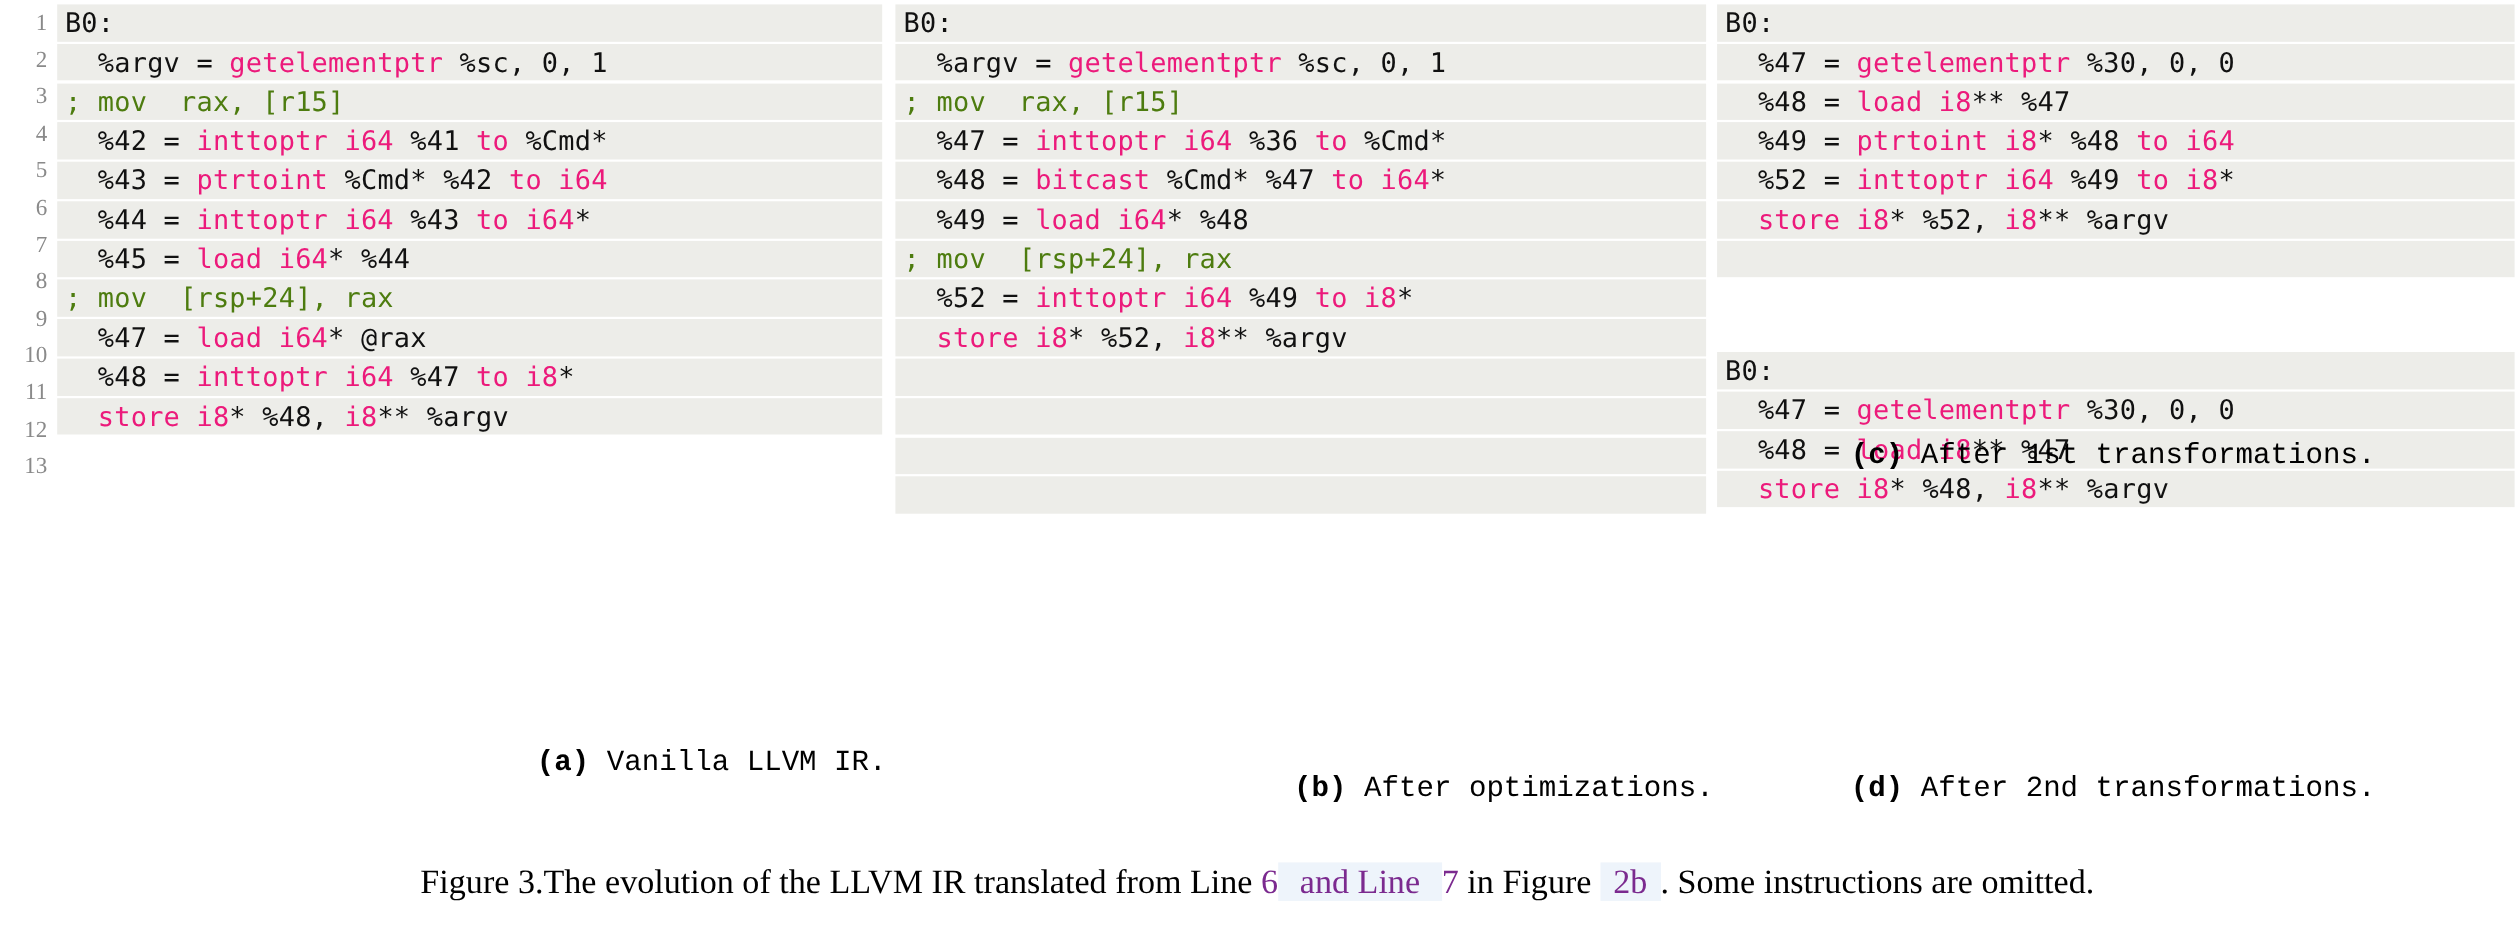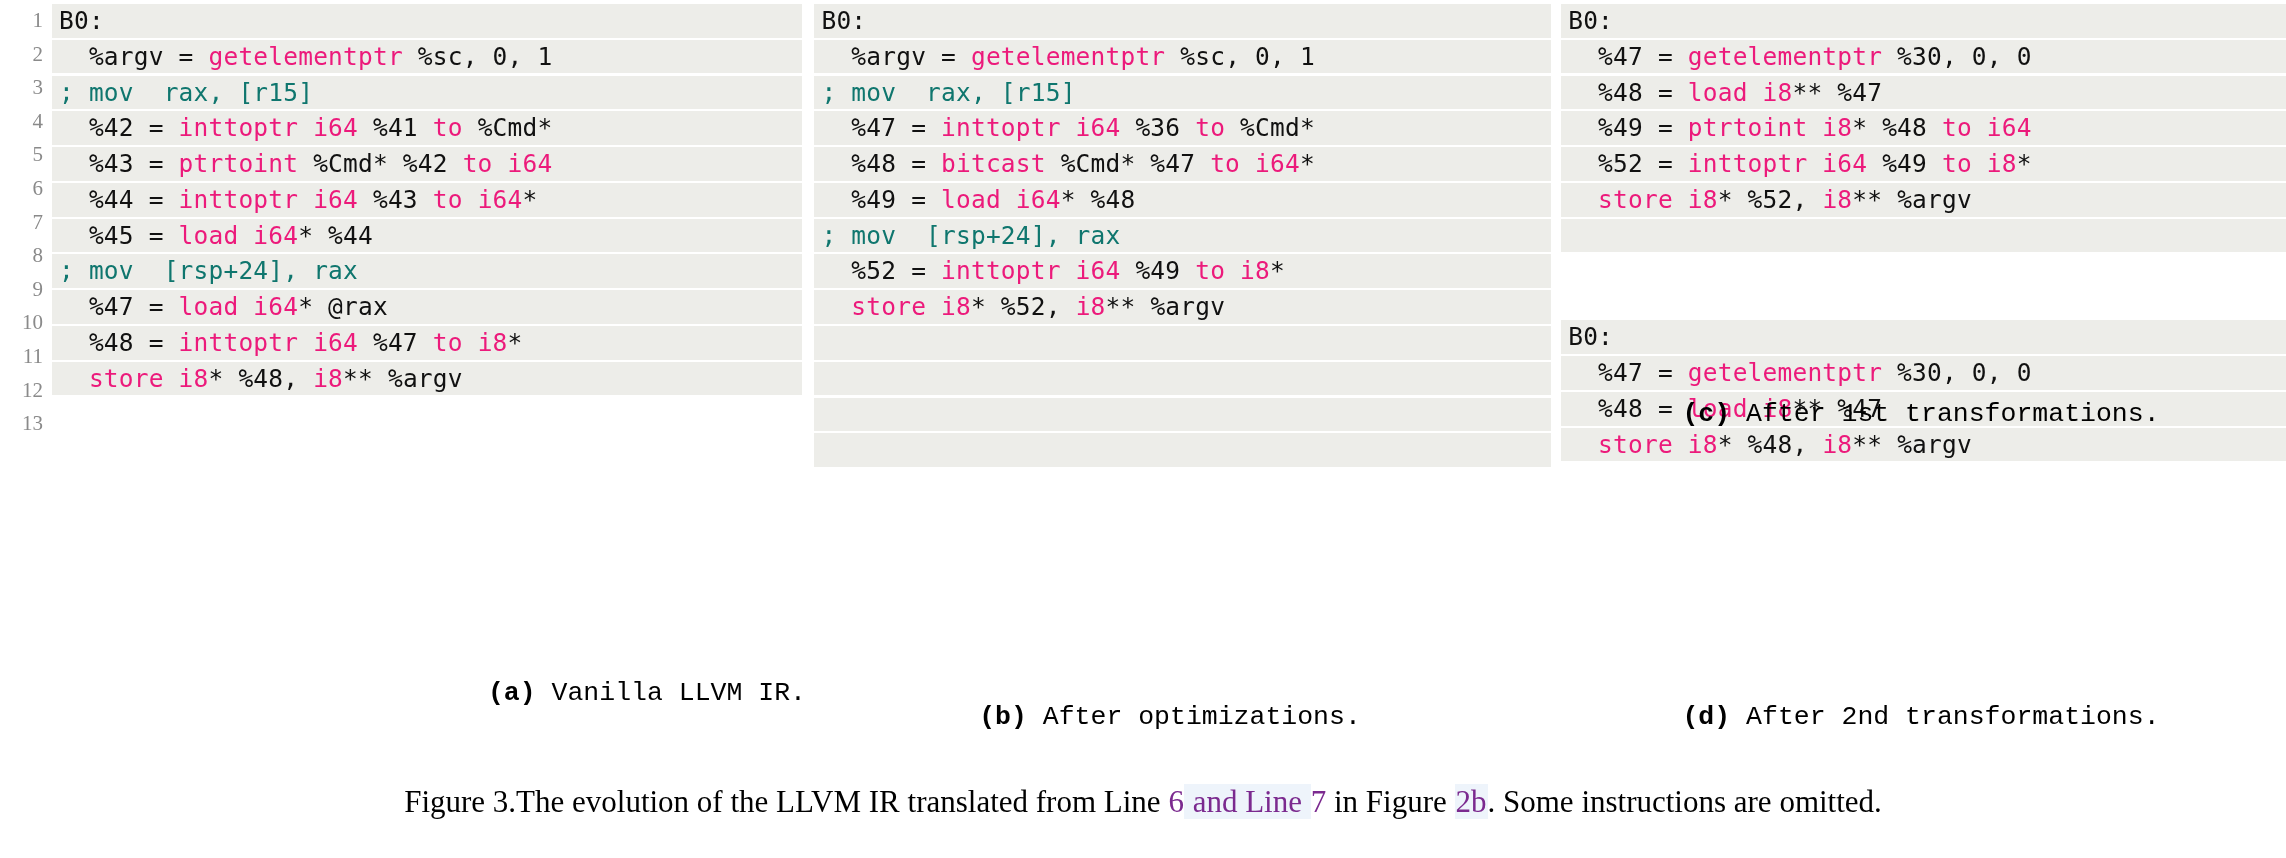--- a/index.html
+++ b/index.html
@@ -78,55 +78,55 @@
     color: #101010;
     white-space: pre;
     padding-left: 7px;
     box-sizing: border-box;
     overflow: hidden;
   }
   .line.empty { color: transparent; }
 
   
   .kw  { color: #ec1a7b; }
-  .cm  { color: #0f766e; }
+  .cm  { color: #4d7c0f; }
   .pl  { color: #111111; }
 
   
   .subcap {
     font-family: Liberation Mono, monospace;
     font-size: 26.5px;
     color: #000000;
     text-align: center;
     white-space: nowrap;
   }
   .subcap b { font-weight: bold; }
 
   .cap-a { position: absolute; left: 58px;  top: 678px; width: 748px; text-align: right; }
-  .cap-b { position: absolute; left: 800px; top: 702px; width: 740px; }
+  .cap-b { position: absolute; left: 818px; top: 702px; width: 740px; text-align: right; }
   .cap-c { position: absolute; left: 1556px; top: 399px; width: 730px; }
   .cap-d { position: absolute; left: 1556px; top: 702px; width: 730px; }
 
   
   .figcap {
     position: absolute;
     left: 0;
     top: 784px;
     width: 2286px;
     text-align: center;
     font-family: "Liberation Serif", serif;
     font-size: 31px;
     color: #000000;
     white-space: nowrap;
   }
   .figcap .lbl { font-weight: normal; }
   .figcap .ref {
     color: #7b2a8f;
     background: #eef4fb;
-    padding: 0 1px;
+    padding: 0 12px;
   }
   .figcap .refplain { color: #7b2a8f; }
 </style>
 </head>
 <body>
 
 <div class="figure">
 
   <div class="columns">
 

